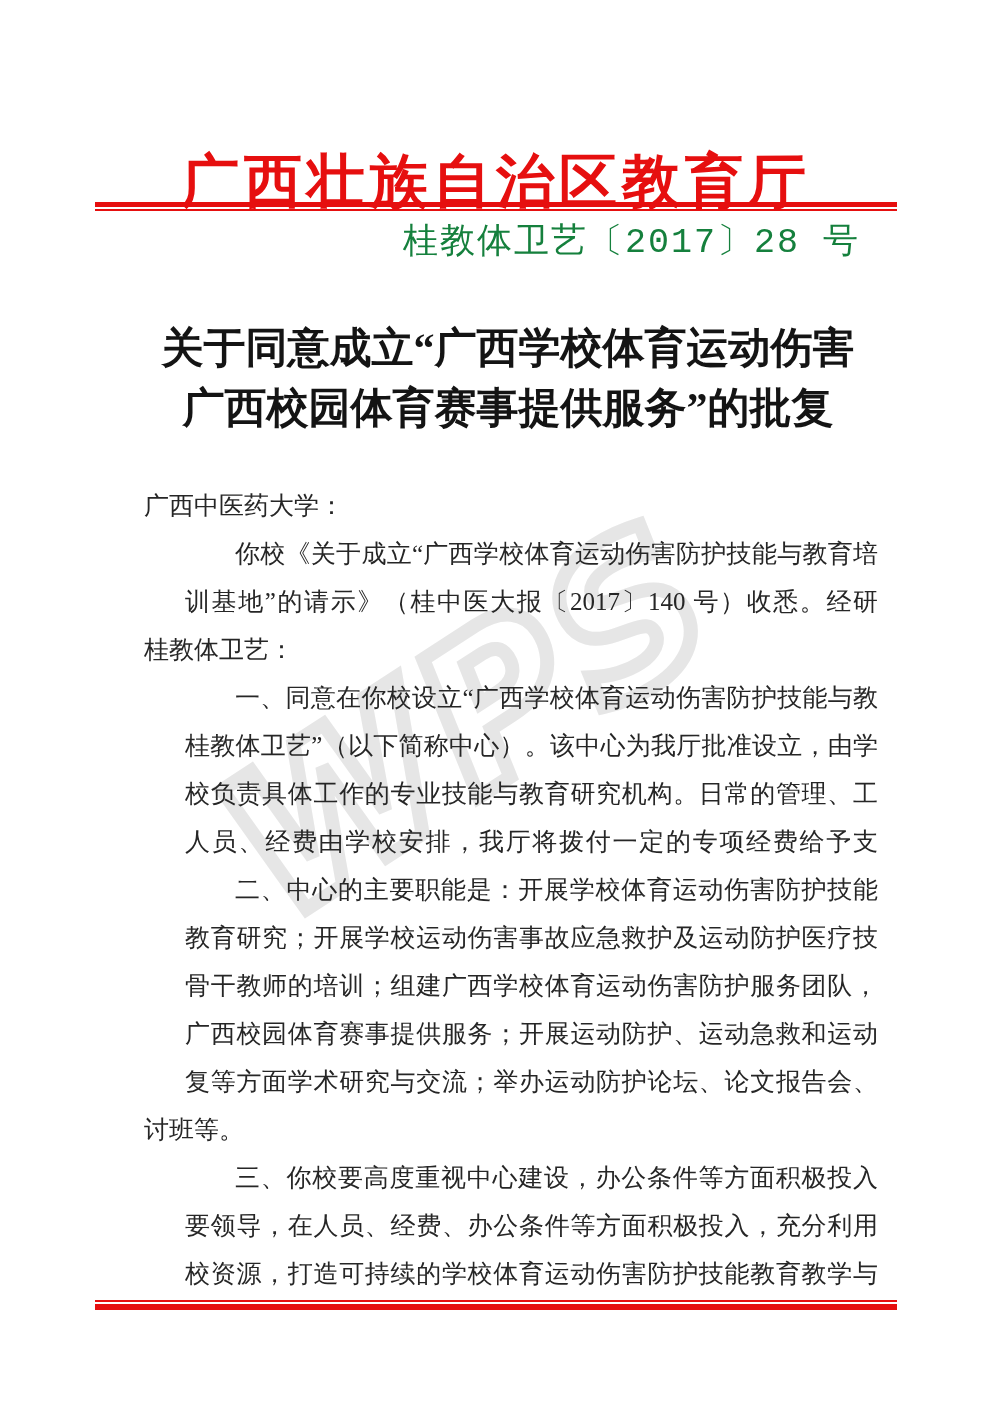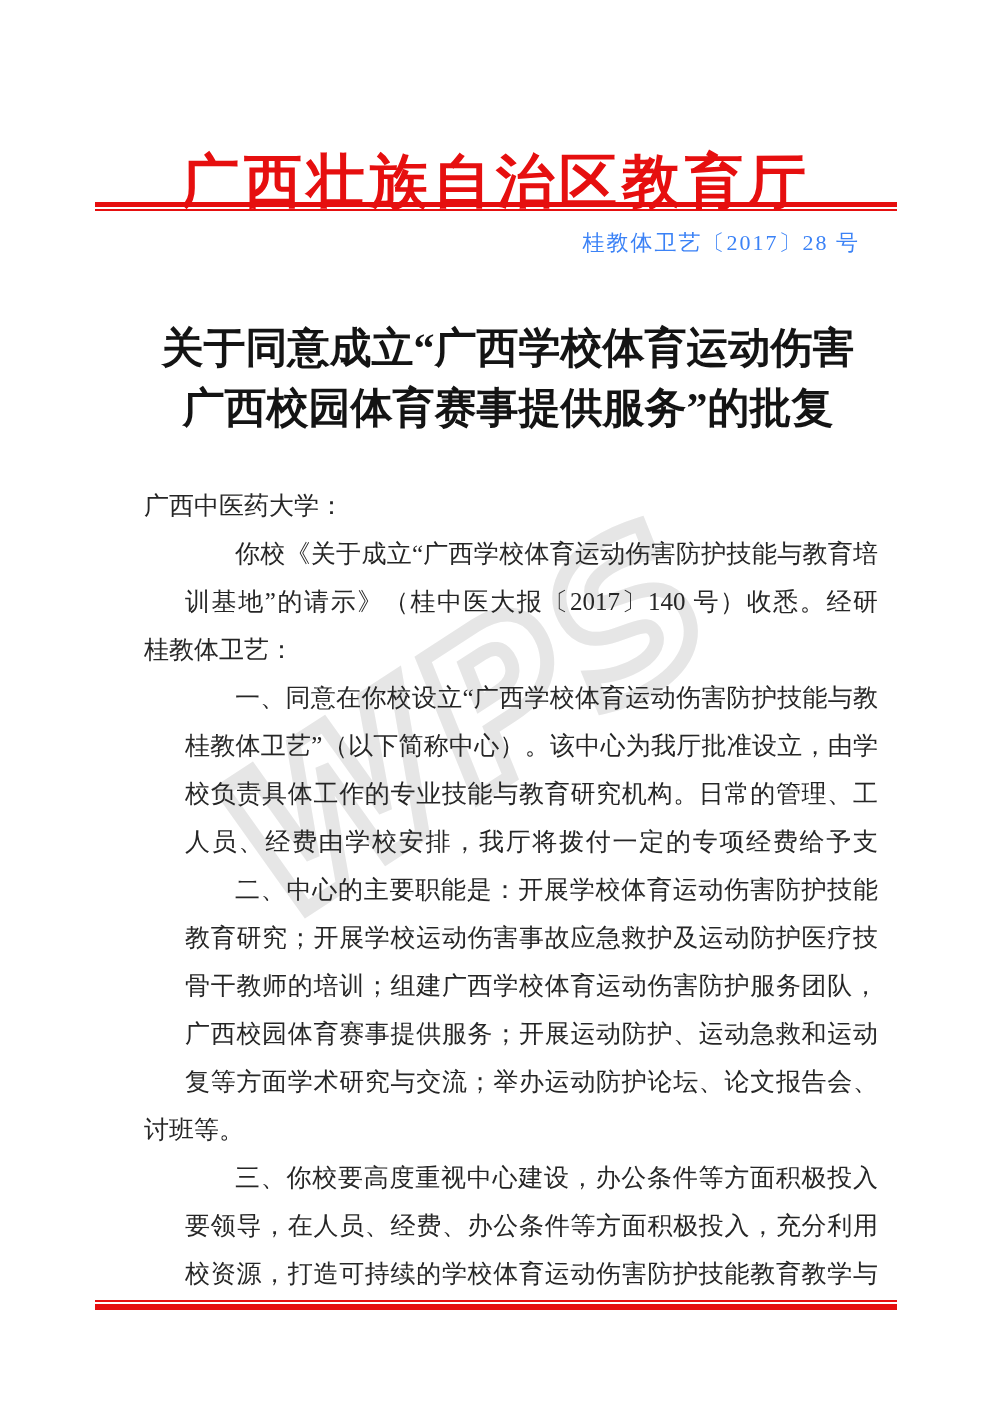--- a/index.html
+++ b/index.html
@@ -24,24 +24,25 @@
   .rule{position:absolute;left:95px;width:802px;}
   .rule-top{top:202px;}
   .rule-bottom{top:1300px;}
   .bar-thick{height:5px;background:var(--accent,#e60f0f);}
   .bar-thick-b{height:6px;background:var(--accent,#e60f0f);}
   .bar-gap{height:2px;background:transparent;}
   .bar-thin{height:2px;background:var(--accent,#e60f0f);}
   
   .doc-number{
     position:absolute;top:225px;right:132px;
-    font-size:22px;line-height:36px;
+    font-size:35px;line-height:36px;
     letter-spacing:2px;
-    color:#3b82f6;
+    color:#15803d;
     white-space:nowrap;
+    font-family:Liberation Mono, monospace;
   }
   
   .doc-title{
     position:absolute;top:318px;left:0;width:100%;
     text-align:center;
     font-size:42px;line-height:60px;
     font-weight:bold;
     color:#141414;
     margin-left:12px;
   }

